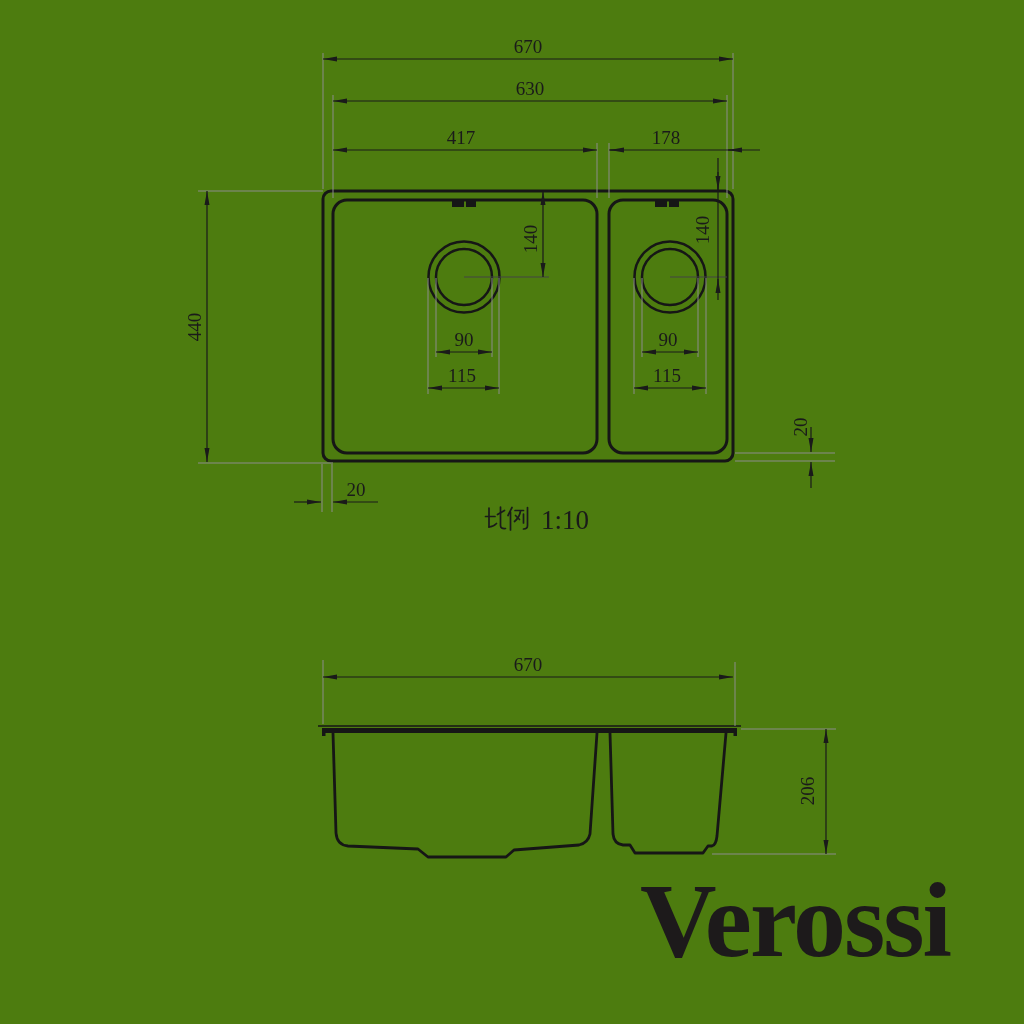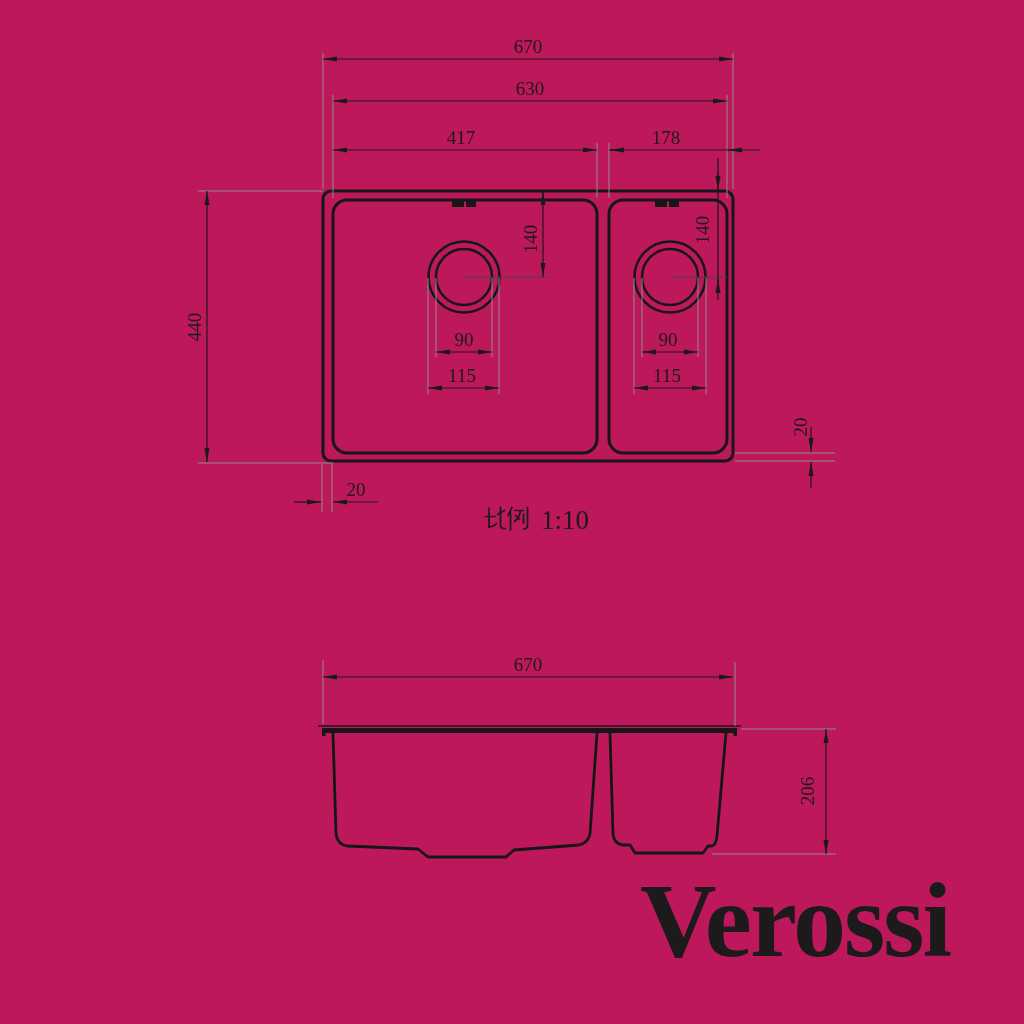--- a/index.html
+++ b/index.html
@@ -1,16 +1,16 @@
 <!DOCTYPE html>
 <html><head>
 <meta charset="utf-8">
 <style>
   html,body{margin:0;padding:0;background:#ffffff;}
-  .page{position:relative;width:1024px;height:1024px;background:#be185d;overflow:hidden;
+  .page{position:relative;width:1024px;height:1024px;background:#4d7c0f;overflow:hidden;
         font-family:"Liberation Serif", serif;}
   svg{position:absolute;inset:0;}
   .obj{stroke:#161616;stroke-width:3;fill:none;}
   .objthin{stroke:#161616;stroke-width:2.5;fill:none;}
   .side{stroke:#161616;stroke-width:2.8;fill:none;stroke-linejoin:round;}
   .ext{stroke:#8c8c8c;stroke-width:1;fill:none;}
   .cl{stroke:#444;stroke-width:1;fill:none;}
   .dim{stroke:#1a1a1a;stroke-width:1.2;fill:none;}
   .dimtxt{fill:#1a1a1a;font-family:"Liberation Serif", serif;font-size:19px;text-anchor:middle;}
   .cjk{stroke:#1a1a1a;stroke-width:1.7;fill:none;stroke-linecap:round;stroke-linejoin:round;}

